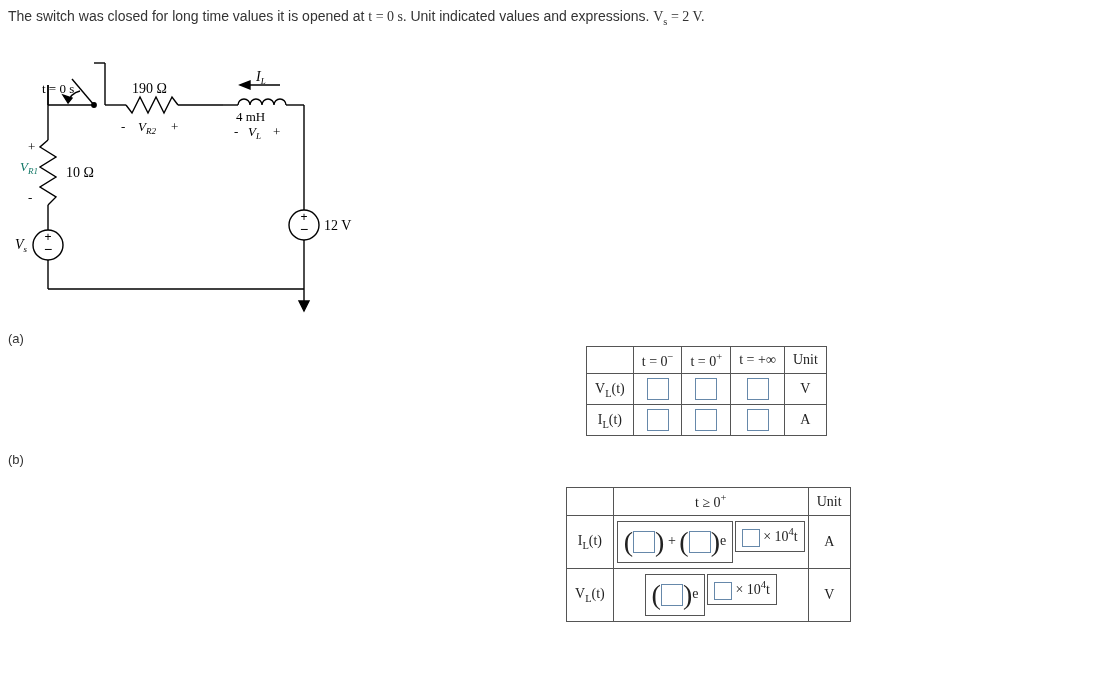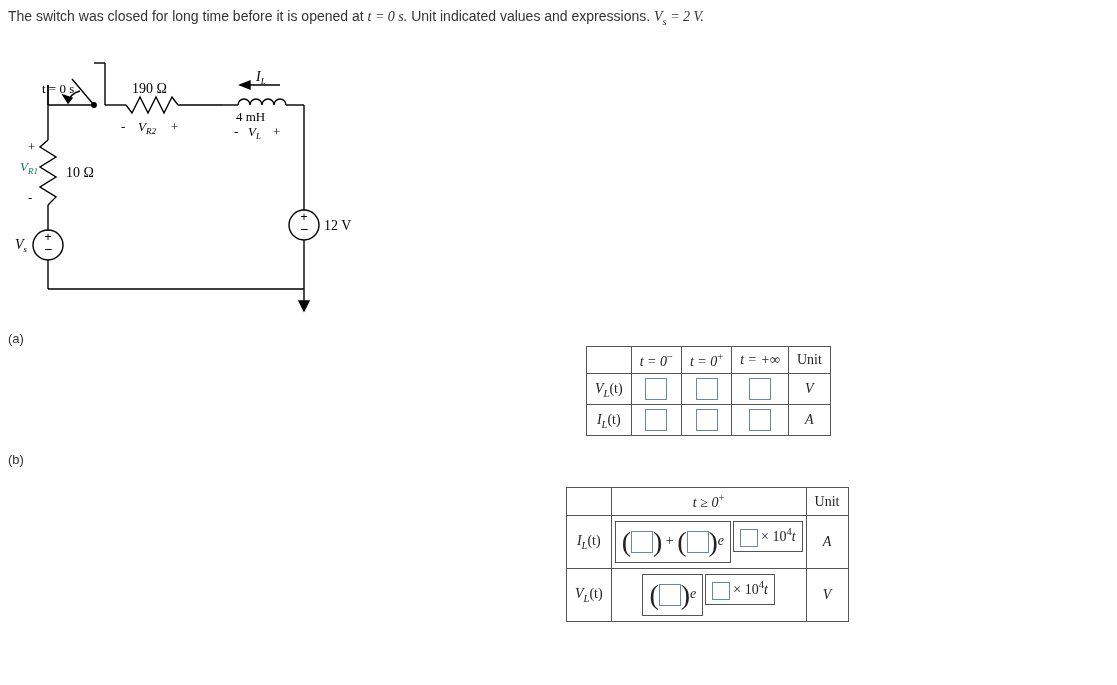--- a/index.html
+++ b/index.html
@@ -67,27 +67,27 @@
     vertical-align: middle;
   }
   .inner-cell {
     border: 1px solid #555;
     padding: 4px 6px;
     display: inline-block;
     margin: -1px;
   }
   .expr-td { padding: 6px 4px; }
   .paren { font-size: 28px; font-family: "Times New Roman", serif; vertical-align: middle; }
-  .it { font-style: italic; }
+  .it { }
 </style>
 </head>
 <body>
 
 <div class="problem-text">
-  <span>The switch was closed for long time before it is opened at </span>
+  <span>The switch was closed for long time values it is opened at </span>
   <span class="katex it">t = 0 s.</span>
   <span> Unit indicated values and expressions. </span>
   <span class="katex it">
     <span>V</span><span class="sub">s</span><span> = 2 V.</span>
   </span>
 </div>
 
 <div class="circuit-area">
 <svg viewBox="0 0 370 280">
   <g stroke="#000" stroke-width="1.4" fill="none">

